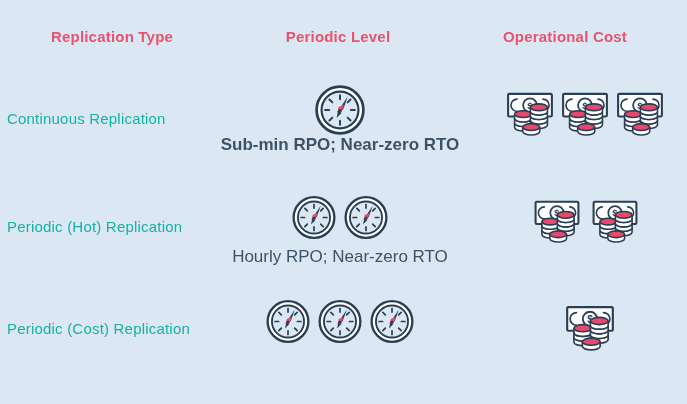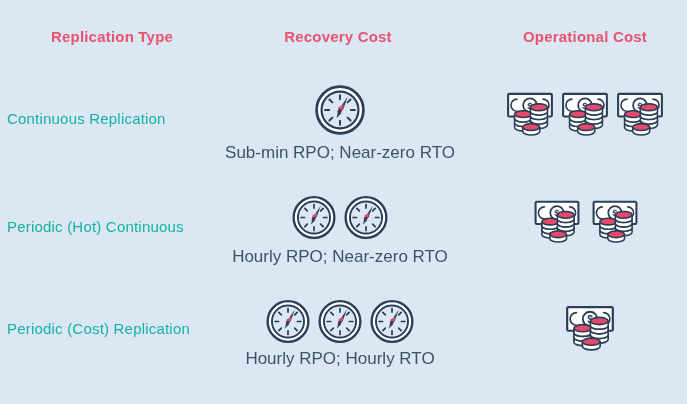--- a/index.html
+++ b/index.html
@@ -6,35 +6,35 @@
     --bg:#dbe8f3; --pink:#e9536f; --teal:#14b2a5; --navy:#2a3e55;
     --text:#3e5266; --coin-pink:#e8486a;
   }
   *{margin:0;padding:0;box-sizing:border-box;}
   html,body{width:687px;height:404px;}
   body{font-family:"Liberation Sans", sans-serif;}
   .canvas{position:relative;width:687px;height:404px;background:var(--bg);overflow:hidden;}
 
   .hdr{position:absolute;top:28px;transform:translateX(-50%);
        font-weight:bold;font-size:15px;color:var(--pink);white-space:nowrap;letter-spacing:.2px;}
-  .hdr-1{left:112px;} .hdr-2{left:338px;} .hdr-3{left:585px;}
+  .hdr-1{left:112px;} .hdr-2{left:338px;} .hdr-3{left:565px;}
 
   .rowlabel{position:absolute;left:7px;font-weight:normal;font-size:15px;
             color:var(--teal);white-space:nowrap;letter-spacing:.2px;}
   .lbl-1{top:110px;} .lbl-2{top:218px;} .lbl-3{top:320px;}
 
   .clockgroup{position:absolute;left:340px;transform:translateX(-50%);
               display:flex;gap:5px;align-items:flex-start;}
   .clk-1{top:83px;} .clk-2{top:194px;} .clk-3{top:298px;}
   .clk-1 svg{width:54px;height:54px;}
   .clk-2 svg,.clk-3 svg{width:47px;height:47px;}
 
   .caption{position:absolute;left:340px;transform:translateX(-50%);
            font-size:17px;color:var(--text);white-space:nowrap;}
-  .cap-1{top:143px;} .cap-2{top:247px;text-align:right;} .cap-3{top:349px;}
+  .cap-1{top:135px;font-weight:bold;} .cap-2{top:247px;text-align:right;} .cap-3{top:349px;}
 
   .moneygroup{position:absolute;transform:translateX(-50%);
               display:flex;align-items:flex-start;}
   .mon-1{left:585px;top:89px;gap:6px;}
   .mon-2{left:586px;top:197px;gap:10px;}
   .mon-3{left:590px;top:302px;}
   .mon-1 svg{width:49px;height:47px;}
   .mon-2 svg{width:48px;height:46px;}
   .mon-3 svg{width:51px;height:49px;}
 
@@ -54,21 +54,21 @@
   .m-dollar{fill:var(--navy);font-family:"Liberation Sans",sans-serif;font-weight:bold;font-size:12px;text-anchor:middle;}
   .coin-body{fill:#ffffff;stroke:var(--navy);stroke-width:2;}
   .coin-top{fill:var(--coin-pink);stroke:var(--navy);stroke-width:2;}
 </style>
 </head>
 <body>
 
 <div class="canvas">
 
   <div class="hdr hdr-1">Replication Type</div>
-  <div class="hdr hdr-2">Recovery Cost</div>
+  <div class="hdr hdr-2">Periodic Level</div>
   <div class="hdr hdr-3">Operational Cost</div>
 
   <div class="rowlabel lbl-1">Continuous Replication</div>
   <div class="clockgroup clk-1">
   <svg viewBox="0 0 60 60" aria-hidden="true">
     <circle class="clk-outer" cx="30" cy="30" r="26"></circle>
     <circle class="clk-face" cx="30" cy="30" r="20.5"></circle>
     <g class="clk-ticks">
       <line x1="30" y1="13.5" x2="30" y2="18"></line>
       <line x1="41.7" y1="18.3" x2="38.5" y2="21.5"></line>
@@ -213,21 +213,21 @@
         <ellipse class="coin-top" cx="0" cy="0" rx="10.5" ry="4.2"></ellipse>
       </g>
     </g>
     <g transform="translate(31.5,47)">
       <path class="coin-body" d="M-10.5,0 v5.5 a10.5,4.2 0 0 0 21,0 v-5.5"></path>
       <ellipse class="coin-top" cx="0" cy="0" rx="10.5" ry="4.2"></ellipse>
     </g>
   </svg>
 </div>
 
-  <div class="rowlabel lbl-2">Periodic (Hot) Continuous</div>
+  <div class="rowlabel lbl-2">Periodic (Hot) Replication</div>
   <div class="clockgroup clk-2">
   <svg viewBox="0 0 60 60" aria-hidden="true">
     <circle class="clk-outer" cx="30" cy="30" r="26"></circle>
     <circle class="clk-face" cx="30" cy="30" r="20.5"></circle>
     <g class="clk-ticks">
       <line x1="30" y1="13.5" x2="30" y2="18"></line>
       <line x1="41.7" y1="18.3" x2="38.5" y2="21.5"></line>
       <line x1="46.5" y1="30" x2="42" y2="30"></line>
       <line x1="41.7" y1="41.7" x2="38.5" y2="38.5"></line>
       <line x1="30" y1="46.5" x2="30" y2="42"></line>
@@ -403,21 +403,20 @@
       <line x1="18.3" y1="41.7" x2="21.5" y2="38.5"></line>
       <line x1="13.5" y1="30" x2="18" y2="30"></line>
       <line x1="18.3" y1="18.3" x2="21.5" y2="21.5"></line>
     </g>
     <polygon class="clk-hand-main" points="26.6,32.8 33.4,29.6 38.8,14.6"></polygon>
     <polygon class="clk-hand-seg" points="27.2,32.2 32.6,29.7 34.6,24.2 28.4,26.8"></polygon>
     <polygon class="clk-hand-tail" points="27.8,31.2 31.8,33.2 26.2,39"></polygon>
     <circle class="clk-pivot" cx="30" cy="31" r="2"></circle>
   </svg>
 </div>
-  <div class="caption cap-3">Hourly RPO; Hourly RTO</div>
   <div class="moneygroup mon-3">
   <svg viewBox="0 0 60 58" aria-hidden="true">
     <rect class="m-note" x="3" y="6" width="54" height="28" rx="1.5"></rect>
     <path class="m-swirl" d="M14,12.5 a7.5,7.5 0 0 0 0,15"></path>
     <path class="m-swirl" d="M46,12.5 a7.5,7.5 0 0 1 0,15"></path>
     <circle class="m-circle" cx="30" cy="20" r="8.5"></circle>
     <text class="m-dollar" x="30" y="24.5">$</text>
     <g>
       <g transform="translate(21.5,42)">
         <path class="coin-body" d="M-10.5,0 v5.5 a10.5,4.2 0 0 0 21,0 v-5.5"></path>

